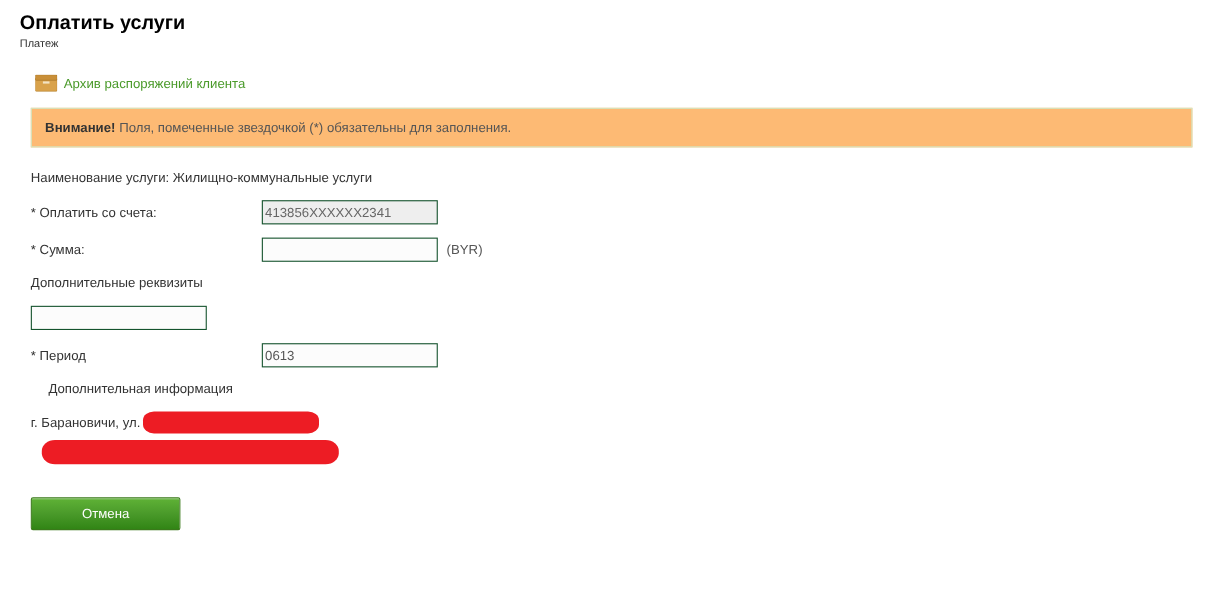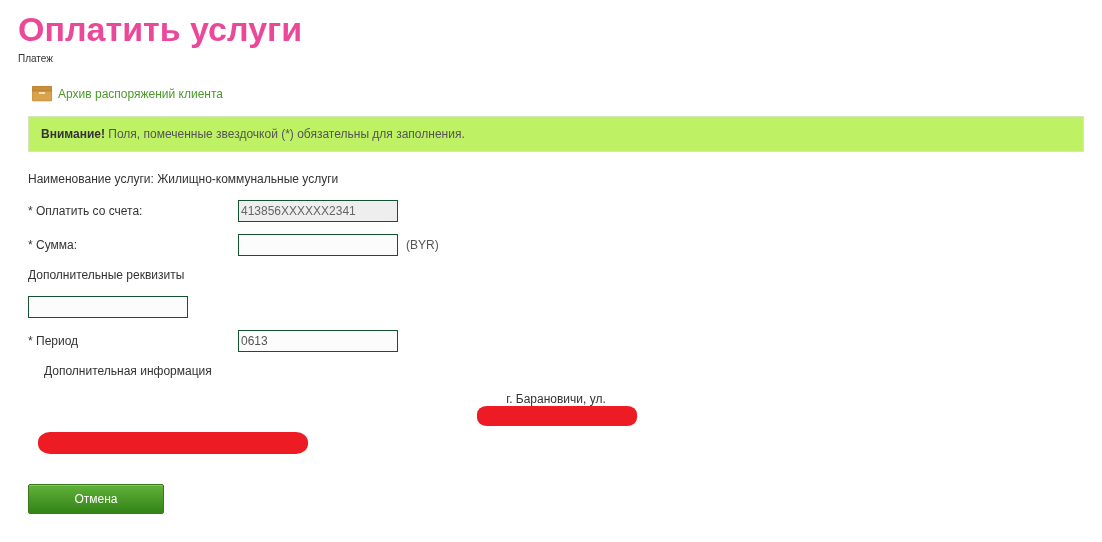--- a/index.html
+++ b/index.html
@@ -5,23 +5,23 @@
     * { box-sizing: border-box; margin: 0; padding: 0; }
     body {
       font-family: Arial, Helvetica, sans-serif;
       font-size: 12px;
       color: #333;
       background: #fff;
       width: 1102px;
       padding: 10px 18px;
     }
     .page-title {
-      font-size: 34px;
+      font-size: 18px;
       font-weight: bold;
-      color: #ec4899;
+      color: #000000;
       margin-bottom: 4px;
     }
     .subtitle {
       font-size: 10px;
       color: #333;
       margin-bottom: 22px;
     }
     .archive-link-row {
       display: flex;
       align-items: center;
@@ -32,21 +32,21 @@
       width: 20px;
       height: 16px;
       margin-right: 6px;
     }
     .archive-link {
       color: #4a9a2a;
       font-size: 12px;
       cursor: pointer;
     }
     .notice {
-      background: #bef264;
+      background: #fdba74;
       border: 1px solid #d4e5c0;
       padding: 10px 12px;
       margin-left: 10px;
       margin-bottom: 20px;
       font-size: 12px;
       color: #555;
     }
     .notice strong { color: #333; font-weight: bold; }
     .section-label {
       font-weight: normal;
@@ -83,21 +83,20 @@
       font-size: 12px;
       color: #555;
     }
     .additional-info { margin: 6px 0 0 10px; }
     .address-line {
       display: flex;
       align-items: center;
       font-size: 12px;
       color: #333;
       margin-top: 8px;
-      flex-direction: column;
     }
     .redact-1 {
       width: 160px;
       height: 20px;
       background: #ed1c24;
       border-radius: 10px / 8px;
       margin-left: 2px;
     }
     .redact-2 {
       width: 270px;

